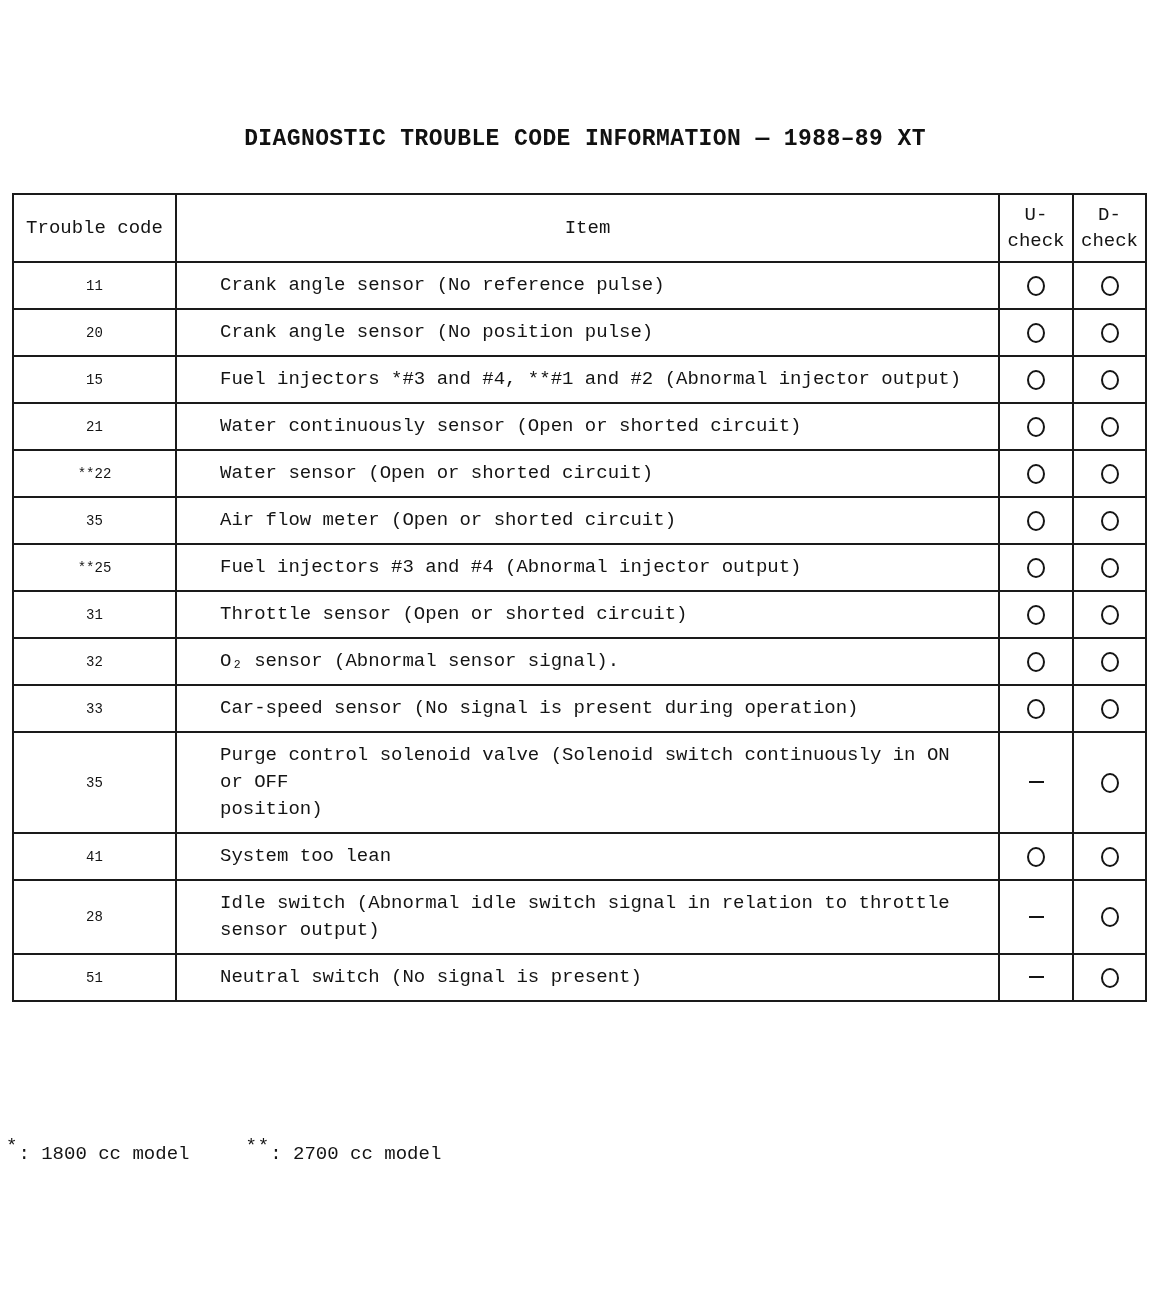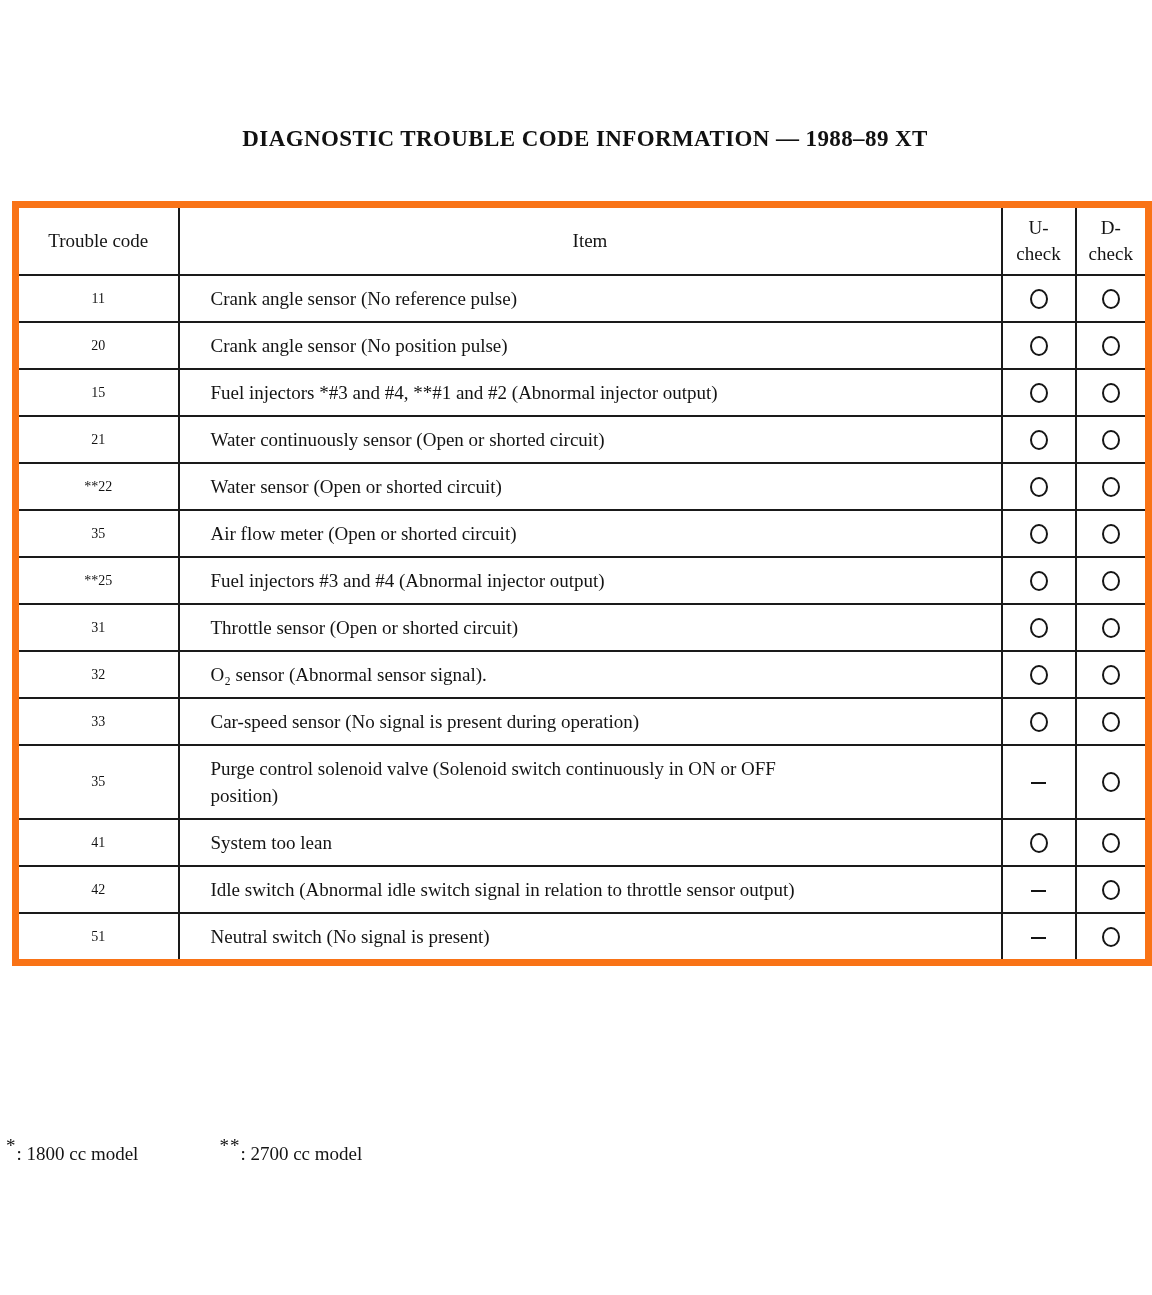--- a/index.html
+++ b/index.html
@@ -5,45 +5,45 @@
   html, body {
     margin: 0;
     padding: 0;
     background: #ffffff;
   }
   .page {
     position: relative;
     width: 1152px;
     height: 1295px;
     background: #ffffff;
-    font-family: Liberation Serif, serif;
+    font-family: Liberation Mono, monospace;
     color: #141414;
     overflow: hidden;
   }
   .title {
     position: absolute;
     top: 126px;
     left: 0;
     width: 100%;
     box-sizing: border-box;
     padding-left: 18px;
     text-align: center;
     font-size: 23px;
     font-weight: bold;
     letter-spacing: 0.4px;
     color: #111111;
   }
   table.dtc {
     position: absolute;
     left: 12px;
-    top: 201px;
+    top: 193px;
     width: 1133px;
     border-collapse: collapse;
     table-layout: fixed;
-    border: 7px solid #f97316;
+    border: 1px solid #f97316;
   }
   table.dtc th, table.dtc td {
     border: 2px solid #1a1a1a;
   }
   table.dtc th {
     font-weight: normal;
     font-size: 19px;
     text-align: center;
     vertical-align: middle;
     height: 64px;
@@ -57,21 +57,21 @@
   td.c-code {
     text-align: center;
     font-size: 14px;
     padding: 9px 0;
     vertical-align: middle;
   }
   td.c-item {
     text-align: left;
     font-size: 19px;
     line-height: 27px;
-    padding: 9px 18px 9px 31px;
+    padding: 9px 18px 9px 43px;
     vertical-align: middle;
     white-space: pre-line;
   }
   td.c-mark {
     text-align: center;
     vertical-align: middle;
   }
   span.circle {
     display: inline-block;
     width: 14px;
@@ -85,21 +85,21 @@
     width: 15px;
     border-top: 2.5px solid #151515;
     vertical-align: middle;
   }
   .footnotes {
     position: absolute;
     top: 1136px;
     left: 6px;
     font-size: 19px;
     display: flex;
-    gap: 81px;
+    gap: 56px;
     color: #141414;
   }
   .fn-marker {
     font-size: 19px;
     position: relative;
     top: -1px;
     letter-spacing: 1px;
   }
 </style>
 </head>
@@ -194,21 +194,21 @@
           <td class="c-mark"><span class="dash"></span></td>
           <td class="c-mark"><span class="circle"></span></td>
         </tr>
         <tr>
           <td class="c-code">41</td>
           <td class="c-item">System too lean</td>
           <td class="c-mark"><span class="circle"></span></td>
           <td class="c-mark"><span class="circle"></span></td>
         </tr>
         <tr>
-          <td class="c-code">42</td>
+          <td class="c-code">28</td>
           <td class="c-item">Idle switch (Abnormal idle switch signal in relation to throttle sensor output)</td>
           <td class="c-mark"><span class="dash"></span></td>
           <td class="c-mark"><span class="circle"></span></td>
         </tr>
         <tr>
           <td class="c-code">51</td>
           <td class="c-item">Neutral switch (No signal is present)</td>
           <td class="c-mark"><span class="dash"></span></td>
           <td class="c-mark"><span class="circle"></span></td>
         </tr>

